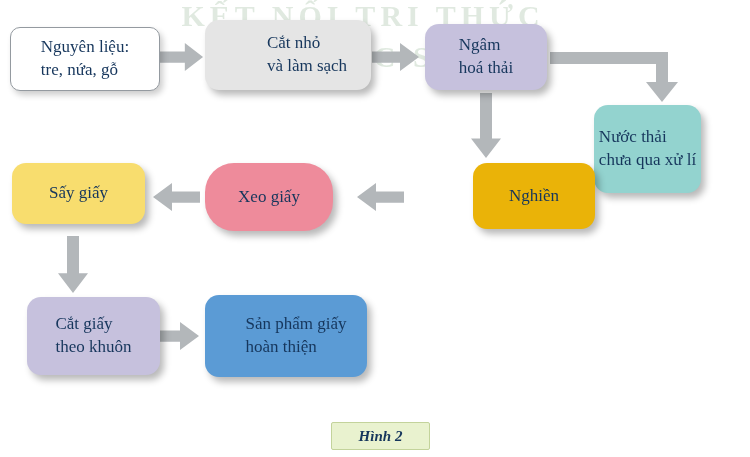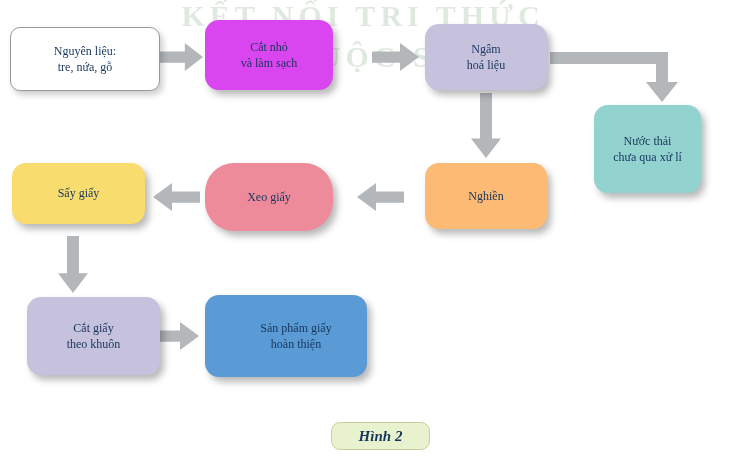--- a/index.html
+++ b/index.html
@@ -7,23 +7,23 @@
     position:relative; width:750px; height:457px; background:#ffffff;
     font-family:Liberation Serif, serif; overflow:hidden;
   }
   .watermark {
     position:absolute; left:168px; top:-4px; width:390px; text-align:center;
     font-weight:bold; font-size:30px; letter-spacing:5px; line-height:1.35;
     color:#ccdccc; opacity:0.6; z-index:0; white-space:pre-line; user-select:none;
   }
   .node {
     position:absolute; display:flex; align-items:center; justify-content:center;
-    text-align:center; white-space:pre-line; border-radius:14px;
+    white-space:pre-line; border-radius:14px;
     box-shadow:4px 5px 7px rgba(0,0,0,0.28);
-    color:#16365c; font-size:12px; line-height:1.35; z-index:2;
+    color:#16365c; font-size:17px; line-height:1.35; z-index:2;
   }
   #node-materials { left:10px;  top:27px;  width:148px; height:62px; border:1px solid #949aa0; border-radius:10px; box-shadow:3px 4px 6px rgba(0,0,0,0.2); }
   #node-cut       { left:205px; top:20px;  width:128px; height:70px; }
   #node-soak      { left:425px; top:24px;  width:122px; height:66px; }
   #node-waste     { left:594px; top:105px; width:107px; height:88px; }
   #node-grind     { left:425px; top:163px; width:122px; height:66px; }
   #node-press     { left:205px; top:163px; width:128px; height:68px; }
   #node-dry       { left:12px;  top:163px; width:133px; height:61px; }
   #node-cutmold   { left:12px;  top:297px; width:133px; height:78px;margin-left:15px; }
   #node-finished  { left:205px; top:295px; width:142px; height:82px; }
@@ -33,44 +33,44 @@
   #arrow-3 { left:550px; top:46px;  width:142px; height:58px; }
   #arrow-4 { left:470px; top:93px;  width:32px;  height:66px; }
   #arrow-5 { left:356px; top:182px; width:48px;  height:30px; }
   #arrow-6 { left:152px; top:182px; width:48px;  height:30px; }
   #arrow-7 { left:57px;  top:236px; width:32px;  height:58px; }
   #arrow-8 { left:152px; top:321px; width:48px;  height:30px; }
   .caption {
     position:absolute; left:331px; top:422px; width:97px; height:26px;
     display:flex; align-items:center; justify-content:center;
     font-style:italic; font-weight:bold; font-size:15px; color:#16365c;
-    border:1px solid #c3d39b; border-radius:9px; z-index:2;
+    border:1px solid #c3d39b; border-radius:2px; z-index:2;
   }
 </style>
 </head>
 <body>
 
 <div class="canvas">
 
   <div class="watermark">KẾT NỐI TRI THỨC
 VỚI CUỘC SỐNG</div>
 
   <div class="node" id="node-materials" style="background: rgb(255, 255, 255);">Nguyên liệu:
 tre, nứa, gỗ</div>
 
-  <div class="node" id="node-cut" style="background: #d946ef;">Cắt nhỏ
+  <div class="node" id="node-cut" style="background: #e5e5e5; padding-left: 38px;">Cắt nhỏ
 và làm sạch</div>
 
   <div class="node" id="node-soak" style="background: rgb(198, 193, 221);">Ngâm
-hoá liệu</div>
+hoá thải</div>
 
   <div class="node" id="node-waste" style="background: rgb(147, 211, 207);">Nước thải
 chưa qua xử lí</div>
 
-  <div class="node" id="node-grind" style="background: #fdba74;">Nghiền</div>
+  <div class="node" id="node-grind" style="background: #eab308; margin-left: 48px;">Nghiền</div>
 
   <div class="node" id="node-press" style="background: rgb(238, 139, 155); border-radius: 29px;">Xeo giấy</div>
 
   <div class="node" id="node-dry" style="background: rgb(248, 221, 110);">Sấy giấy</div>
 
   <div class="node" id="node-cutmold" style="background: rgb(198, 193, 221);">Cắt giấy
 theo khuôn</div>
 
   <div class="node" id="node-finished" style="background: rgb(91, 155, 213); padding-left: 20px;">Sản phẩm giấy
 hoàn thiện</div>

